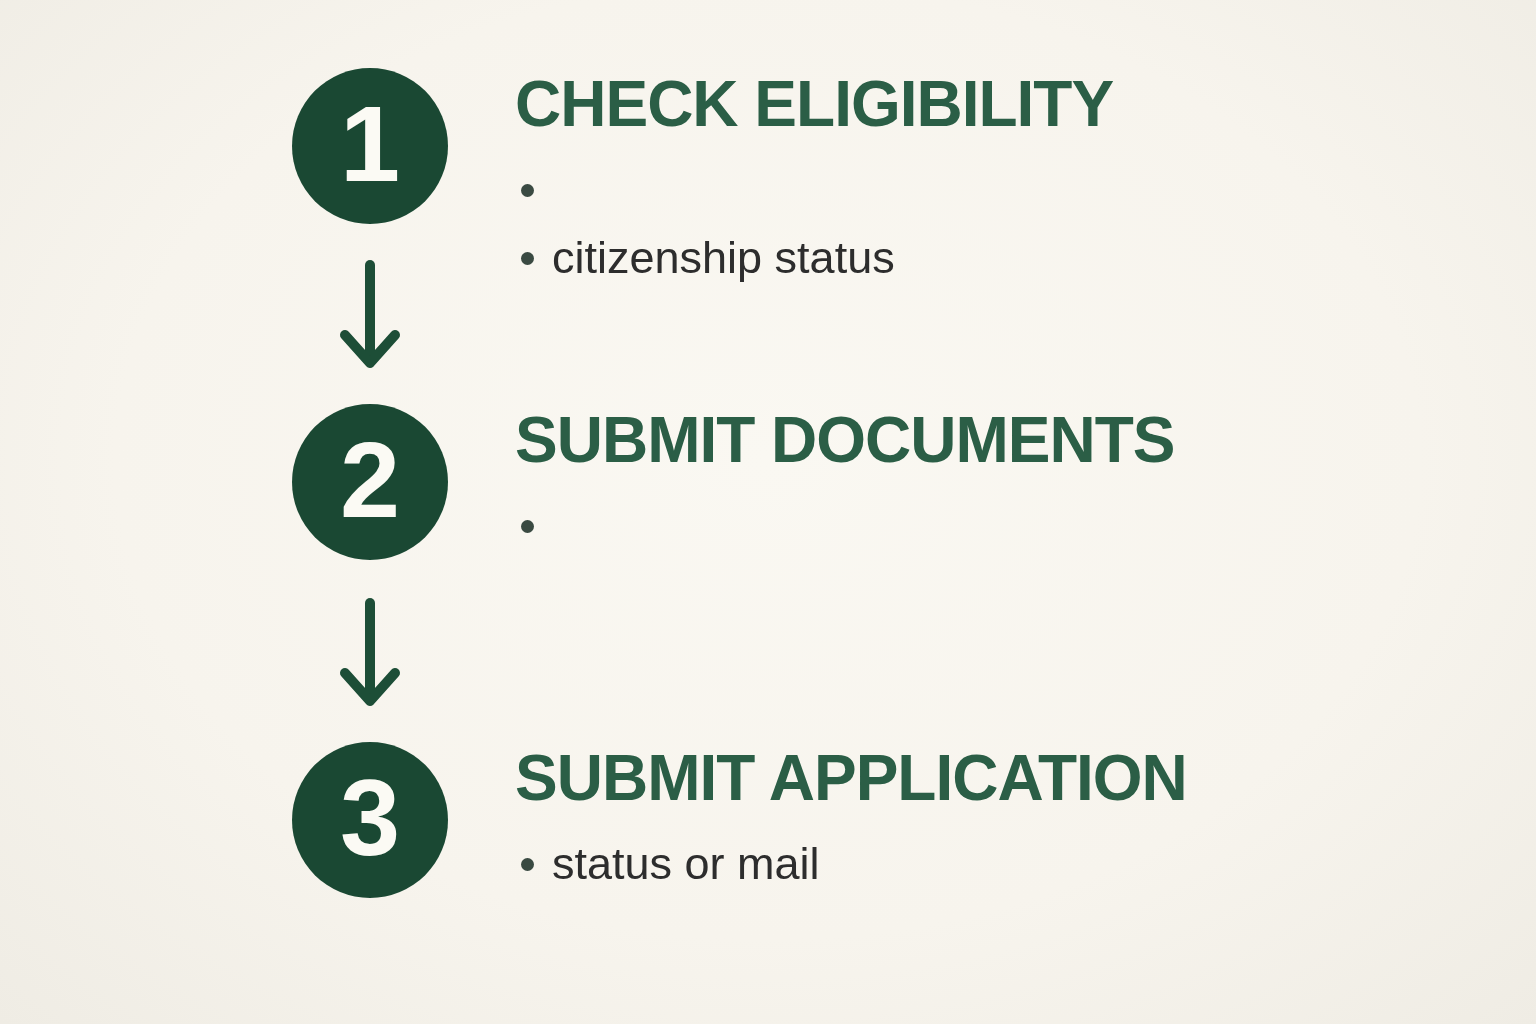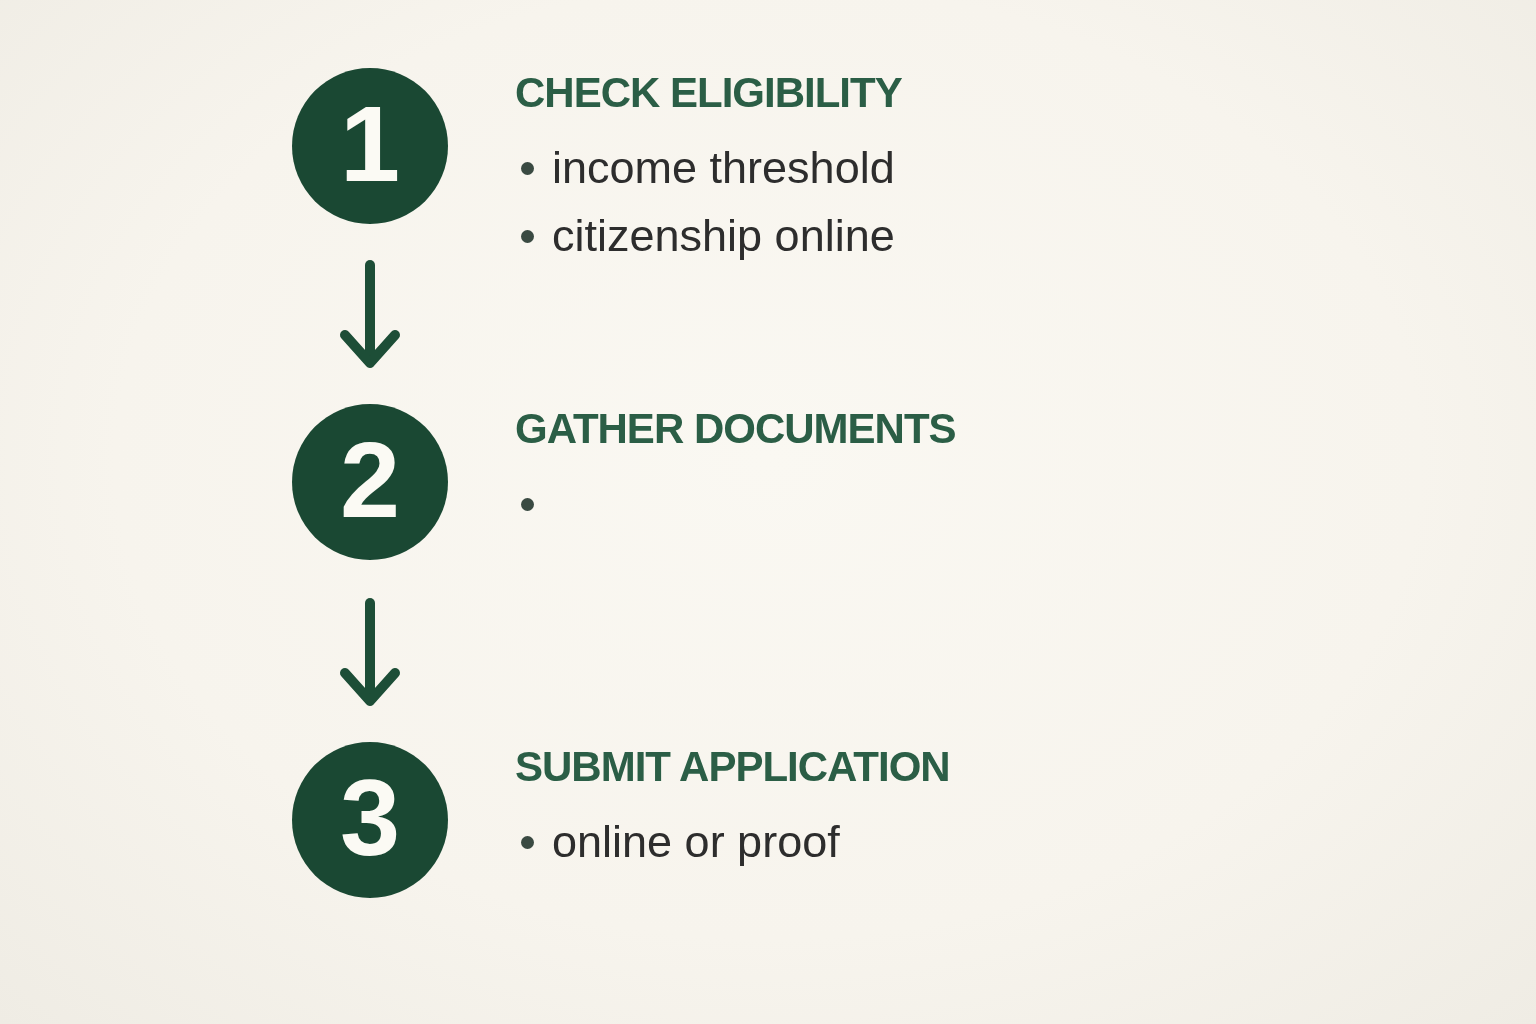--- a/index.html
+++ b/index.html
@@ -42,21 +42,21 @@
     left: 515px;
     width: 900px;
   }
   .content-1 { top: 72px; }
   .content-2 { top: 408px; }
   .content-3 { top: 746px; }
 
   .step-title {
     margin: 0;
     color: #2b5e46;
-    font-size: 42px;
+    font-size: 64px;
     font-weight: bold;
     letter-spacing: -1px;
     line-height: 1.0;
     white-space: nowrap;
   }
   .bullets {
     list-style: none;
     margin: 20px 0 0 0;
     padding: 0;
   }
@@ -93,41 +93,40 @@
 <div class="canvas">
 
   <div class="circle circle-1">
     <span>1</span>
   </div>
   <div class="content content-1">
     <h2 class="step-title">CHECK ELIGIBILITY</h2>
     <ul class="bullets">
       <li>
         <span class="dot"></span>
-        <span>income threshold</span>
       </li>
       <li>
         <span class="dot"></span>
-        <span>citizenship online</span>
+        <span>citizenship status</span>
       </li>
     </ul>
   </div>
 
   <div class="arrow arrow-1">
     <svg viewBox="0 0 68 120" fill="none" xmlns="http://www.w3.org/2000/svg">
       <line x1="34" y1="7" x2="34" y2="102" stroke="#1d4e37" stroke-width="10" stroke-linecap="round"></line>
       <path d="M9 77 L34 105 L59 77" stroke="#1d4e37" stroke-width="10" stroke-linecap="round" stroke-linejoin="round" fill="none"></path>
     </svg>
   </div>
 
   <div class="circle circle-2">
     <span>2</span>
   </div>
   <div class="content content-2">
-    <h2 class="step-title">GATHER DOCUMENTS</h2>
+    <h2 class="step-title">SUBMIT DOCUMENTS</h2>
     <ul class="bullets">
       <li>
         <span class="dot"></span>
       </li>
     </ul>
   </div>
 
   <div class="arrow arrow-2">
     <svg viewBox="0 0 68 120" fill="none" xmlns="http://www.w3.org/2000/svg">
       <line x1="34" y1="7" x2="34" y2="102" stroke="#1d4e37" stroke-width="10" stroke-linecap="round"></line>
@@ -136,18 +135,18 @@
   </div>
 
   <div class="circle circle-3">
     <span>3</span>
   </div>
   <div class="content content-3">
     <h2 class="step-title">SUBMIT APPLICATION</h2>
     <ul class="bullets">
       <li>
         <span class="dot"></span>
-        <span>online or proof</span>
+        <span>status or mail</span>
       </li>
     </ul>
   </div>
 
 </div>
 
 </body></html>

